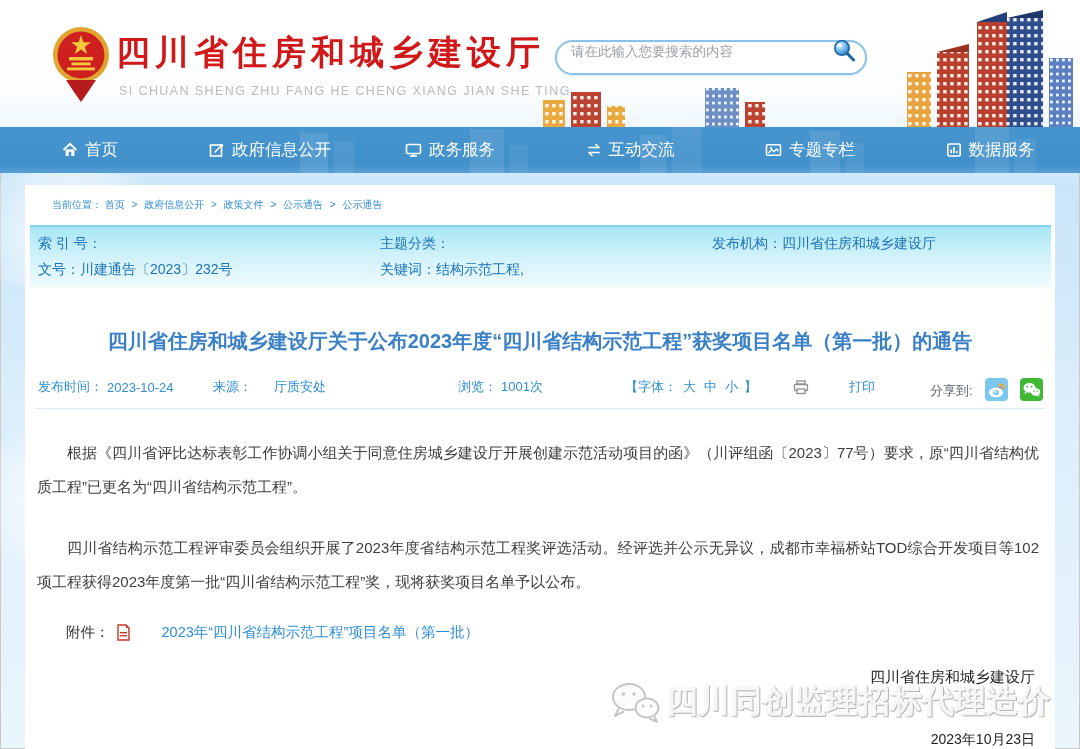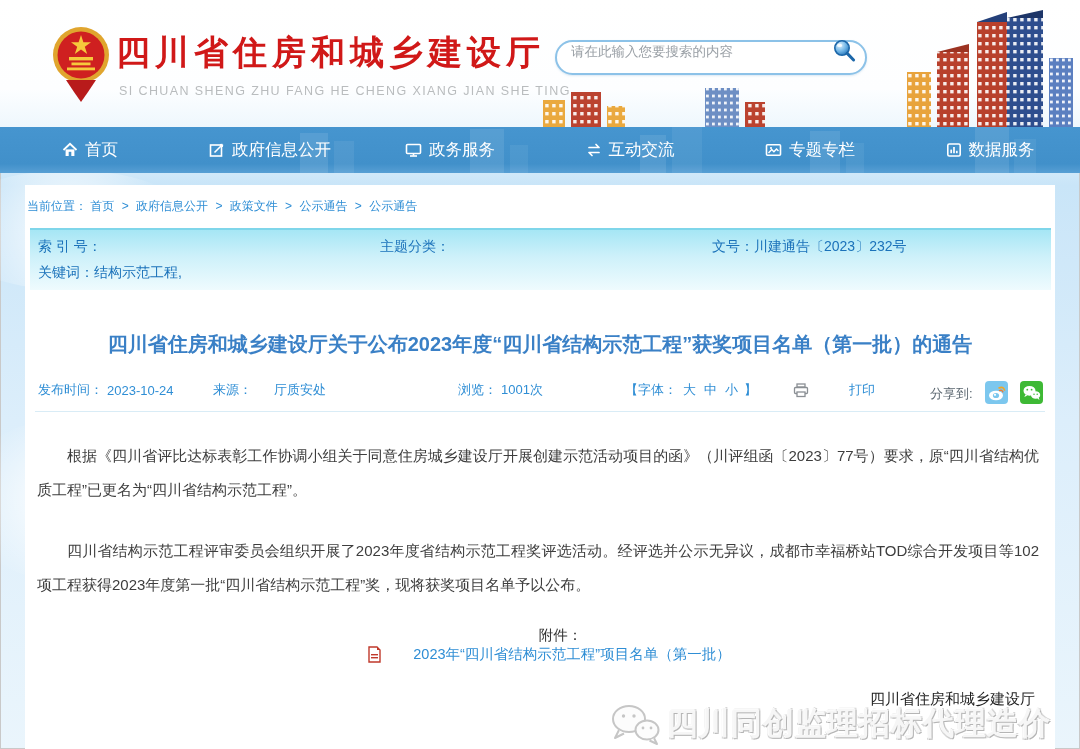--- a/index.html
+++ b/index.html
@@ -33,21 +33,21 @@
   
   .nav { position:absolute; top:127px; left:0; width:1080px; height:46px;
     background:linear-gradient(180deg,#4695cf 0%,#4190ca 80%,#579fd4 100%); display:flex; }
   .nav-item { flex:1; display:flex; align-items:center; justify-content:center; gap:7px;
     color:#ffffff; font-size:16.5px; cursor:pointer; position:relative; z-index:2; }
   .nav-deco { position:absolute; top:0; left:0; width:100%; height:46px; opacity:.20; z-index:1; pointer-events:none; }
 
   
   .card { position:absolute; left:25px; top:185px; width:1030px; height:564px; background:#ffffff; }
 
-  .breadcrumb { padding:13px 12px 9px 2px; font-size:12px; color:#2f8ed5; }
+  .breadcrumb { padding:13px 12px 9px 2px; font-size:10px; color:#2f8ed5;margin-left:25px; }
   .breadcrumb a { color:#2f8ed5; text-decoration:none; cursor:pointer; }
   .crumb-sep { margin:0 4px; }
 
   .meta-box { margin:4px 4px 0 5px; height:62px;
     background:linear-gradient(180deg,#a6e6f5 0%,#cef1fa 45%,#effbfe 100%);
     border-top:2px solid #7fd6ea;
     display:grid; grid-template-columns:342px 332px 1fr; grid-template-rows:1fr 1fr;
     align-items:center; padding:4px 8px; font-size:14px; color:#1b72ba; }
   .meta-cell { white-space:nowrap; }
 
@@ -57,21 +57,21 @@
   .meta-row .pos { position:absolute; top:0; white-space:nowrap; display:flex; align-items:center; gap:4px; }
   .font-widget span.size-opt { cursor:pointer; margin:0 2px; }
   .print-btn { cursor:pointer; color:#2f8ed5; }
   .share-label { color:#5b6770; }
   .share-icon { cursor:pointer; display:inline-block; margin-left:8px; vertical-align:middle; }
 
   .rule { margin:10px 10px 0 10px; border-bottom:1px solid #d9ecf6; }
 
   .body-text { padding:0 16px 0 12px; font-size:15px; color:#3d3d3d; line-height:34px; }
   .body-text p { margin-top:27px; text-indent:2em; text-align:justify; }
-  .attachment { margin-top:24px; padding-left:12px; font-size:14.5px; color:#333; text-indent:2em; display:flex; align-items:center;flex-direction:column; }
+  .attachment { margin-top:24px; padding-left:12px; font-size:14.5px; color:#333; text-indent:2em; display:flex; align-items:center; }
   .attachment .att-label { color:#333; }
   .attachment a { color:#2f8ed5; text-decoration:none; cursor:pointer; display:inline-flex; align-items:center; }
   .attachment svg { margin:0 2px 0 6px; }
 
   .footer { position:relative; margin-top:26px; height:100px; }
   .agency { text-align:right; padding-right:20px; font-size:15px; color:#1e1e1e; }
   .pub-date { text-align:right; padding-right:20px; font-size:14px; color:#1e1e1e; margin-top:44px; }
   .watermark { position:absolute; right:4px; top:10px; display:flex; align-items:center; gap:4px; pointer-events:none; }
   .watermark .wm-text { font-size:31px; font-weight:bold; letter-spacing:1px; color:#f6f6f6;
     text-shadow:1px 1px 0 #b5b5b5, -1px -1px 0 #ffffff, 1px -1px 0 #d6d6d6, -1px 1px 0 #d6d6d6; }
@@ -245,20 +245,23 @@
     <span class="crumb-sep">&gt;</span>
     <a>公示通告</a>
   </div>
 
   <div class="meta-box">
     <div class="meta-cell">
       <span>索 引 号：</span><span></span>
     </div>
     <div class="meta-cell">
       <span>主题分类：</span><span></span>
+    </div>
+    <div class="meta-cell">
+      <span>发布机构：</span><span>四川省住房和城乡建设厅</span>
     </div>
     <div class="meta-cell">
       <span>文号：</span><span>川建通告〔2023〕232号</span>
     </div>
     <div class="meta-cell">
       <span>关键词：</span><span>结构示范工程,</span>
     </div>
     <div class="meta-cell"></div>
   </div>
 

